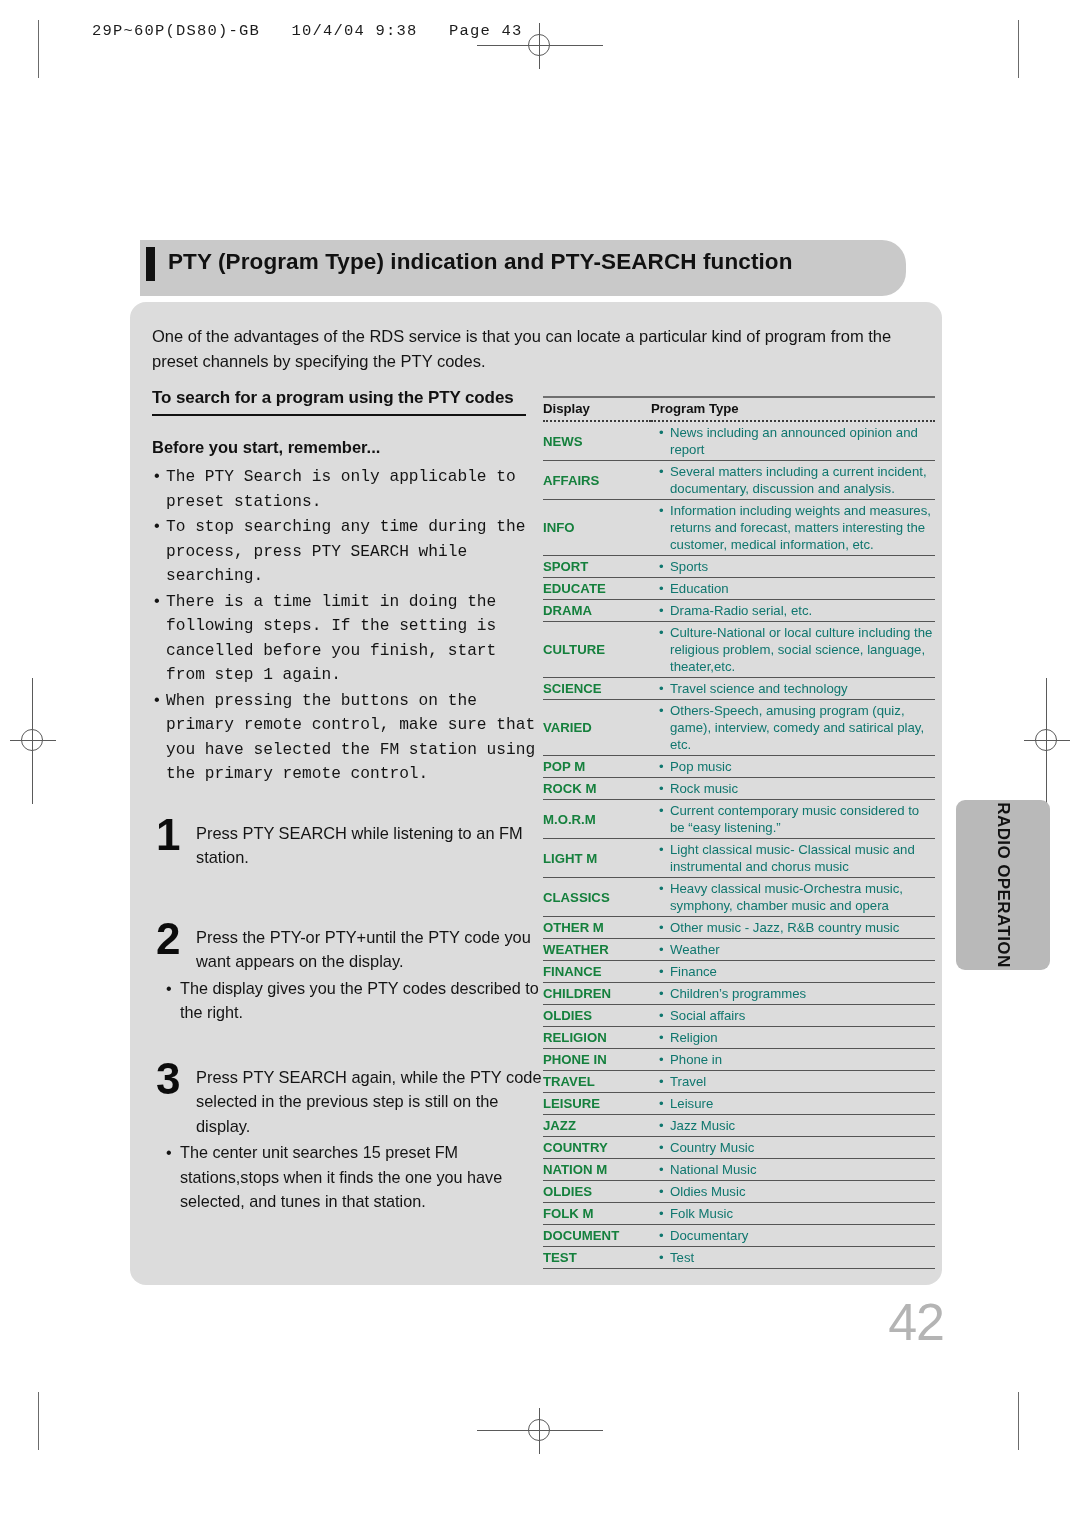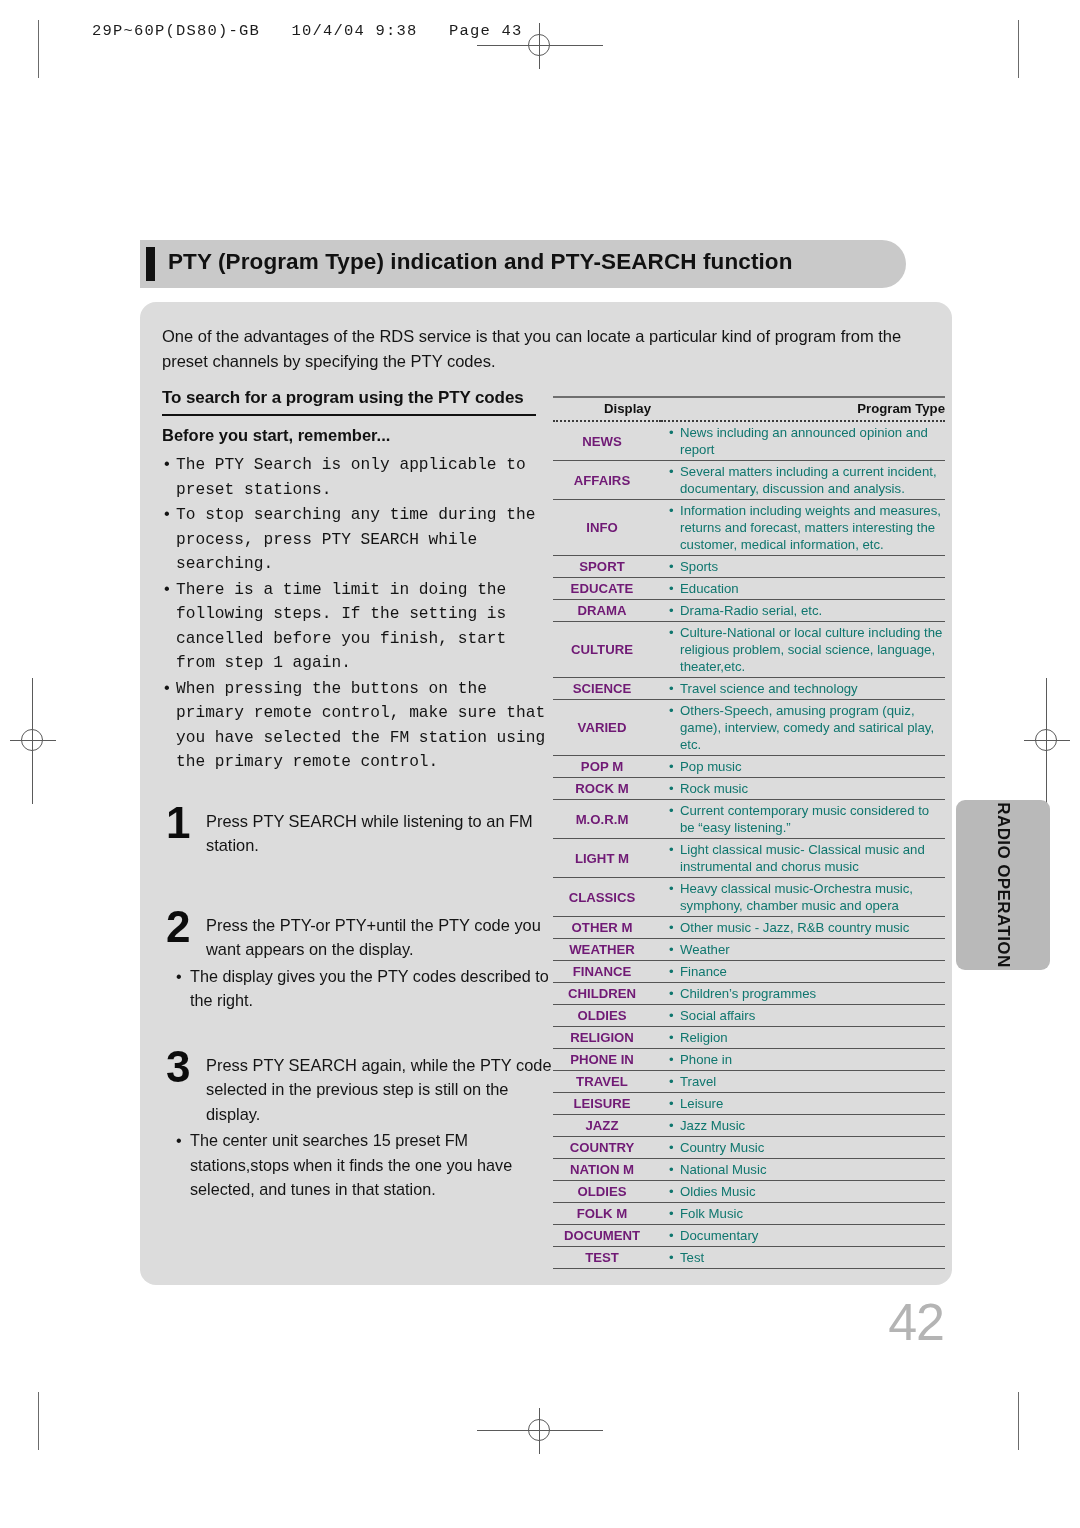--- a/index.html
+++ b/index.html
@@ -66,21 +66,21 @@
     left: 0; top: 0;
     width: 1080px;
     height: 1528px;
   }
 
   .title-bar {
     position: absolute;
     left: 140px;
     top: 240px;
     width: 766px;
-    height: 48px;
+    height: 56px;
     background: #c9c9c9;
     border-radius: 0 24px 24px 0;
   }
   .title-bar .accent {
     position: absolute;
     left: 6px;
     top: 7px;
     width: 9px;
     height: 34px;
     background: #111111;
@@ -91,21 +91,21 @@
     top: 9px;
     font-size: 22.5px;
     font-weight: bold;
     color: #111111;
     letter-spacing: 0.1px;
     white-space: nowrap;
   }
 
   .content-panel {
     position: absolute;
-    left: 140px;
+    left: 130px;
     top: 302px;
     width: 812px;
     height: 983px;
     background: #dcdcdc;
     border-radius: 16px;
   }
 
   .intro {
     position: absolute;
     left: 22px;
@@ -126,21 +126,21 @@
   .sub-head {
     font-size: 17px;
     font-weight: bold;
     color: #111111;
     border-bottom: 2px solid #111111;
     padding-bottom: 6px;
     width: 374px;
     letter-spacing: -0.1px;
   }
   .before-head {
-    margin-top: 10px;
+    margin-top: 22px;
     font-size: 16.5px;
     font-weight: bold;
     color: #111111;
   }
   ul.bullets {
     list-style: none;
     margin: 8px 0 0 0;
     padding: 0;
   }
   ul.bullets li {
@@ -212,37 +212,36 @@
     table-layout: fixed;
   }
   .pty-table col.c-disp { width: 108px; }
   .pty-table col.c-type { width: 284px; }
 
   .pty-table th {
     font-size: 13.2px;
     font-weight: bold;
     color: #111111;
     padding: 3px 0 4px 0;
-    text-align: right;
+    text-align: left;
     border-top: 2px solid #6f6f6f;
     border-bottom: 2px dotted #3b3b3b;
   }
   .pty-table th.th-type { }
   .pty-table th.th-disp { padding-right: 10px; }
 
   .pty-table td {
     vertical-align: middle;
     border-bottom: 1.5px solid #555555;
     padding: 2px 0;
   }
   .pty-table td.disp {
     font-size: 13.2px;
     font-weight: bold;
-    color: #701a75;
-    text-align: center;
+    color: #15803d;
     padding-right: 10px;
     white-space: nowrap;
   }
   .pty-table td.type {
     font-size: 13.2px;
     line-height: 17px;
     color: #0f766e;
     padding-left: 8px;
     position: relative;
   }

